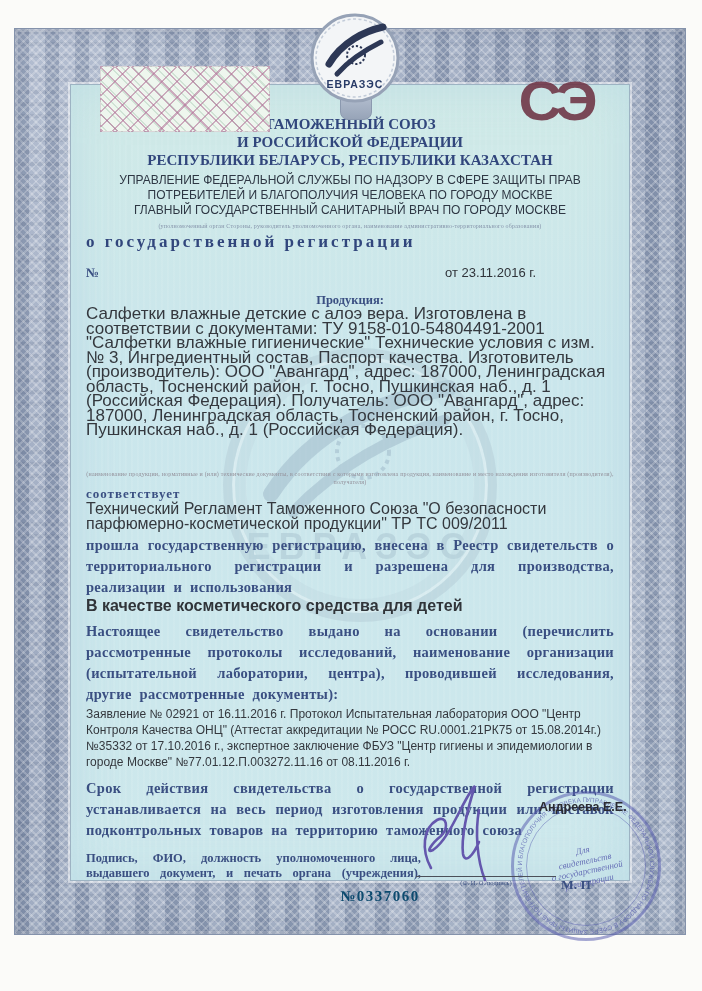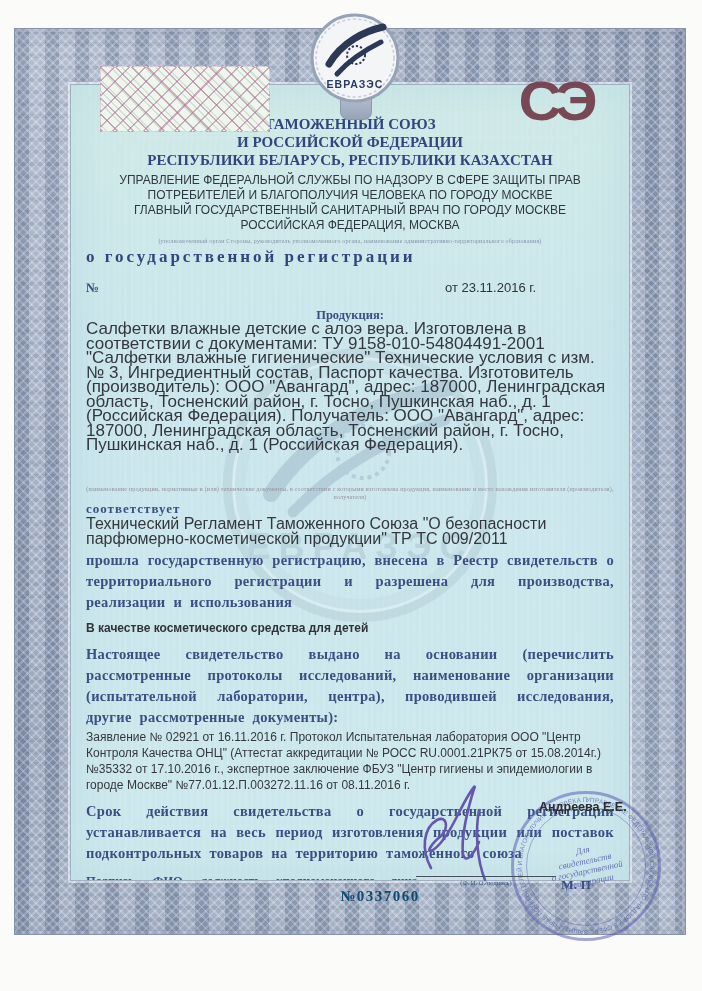--- a/index.html
+++ b/index.html
@@ -48,22 +48,22 @@
   .product-text{font-family:"Liberation Sans",sans-serif;font-size:17px;line-height:14.5px;
     color:#34383e;margin-top:1px;text-align:left;}
 
   .product-caption{font-size:6px;line-height:8px;color:#93909a;text-align:center;margin-top:32px;letter-spacing:.2px;}
   .conforms-label{font-size:13px;line-height:14px;font-weight:700;color:#3a4f82;letter-spacing:1px;margin-top:1px;}
   .regulation{font-family:"Liberation Sans",sans-serif;font-size:16px;line-height:15px;color:#34383e;margin-top:0;}
 
   .serif-para{font-size:14.5px;line-height:21px;font-weight:700;color:#3a4f82;
     text-align:justify;word-spacing:4px;letter-spacing:.3px;}
   .registered{margin-top:4px;}
-  .usage{font-family:"Liberation Sans",sans-serif;font-size:12px;line-height:15px;
-    font-weight:700;color:#303archive43e;color:#303439;margin-top:8px;}
+  .usage{font-family:"Liberation Sans",sans-serif;font-size:16px;line-height:15px;
+    font-weight:700;color:#303archive43e;color:#303439;margin-top:0;}
   .issued{margin-top:8px;}
   .basis-details{font-family:"Liberation Sans",sans-serif;font-size:12px;line-height:16px;color:#34383e;margin-top:1px;}
   .validity{margin-top:8px;}
   .sign-note{margin-top:10px;width:335px;font-size:12.5px;line-height:15.5px;font-weight:700;
     color:#3a4f82;text-align:justify;word-spacing:2px;}
 
   
   .medallion{position:absolute;left:309px;top:12px;width:92px;z-index:5;text-align:center;}
   .medallion .tail{position:absolute;left:31px;top:82px;width:30px;height:24px;
     background:linear-gradient(180deg,#b4bfd0,#97a4b8);border:1px solid #8b99af;border-radius:0 0 8px 8px;z-index:-1;}
@@ -128,21 +128,20 @@
     </div>
 
     <div class="content">
       <div class="union-line">ТАМОЖЕННЫЙ СОЮЗ</div>
       <div class="union-line">И РОССИЙСКОЙ ФЕДЕРАЦИИ</div>
       <div class="union-line">РЕСПУБЛИКИ БЕЛАРУСЬ, РЕСПУБЛИКИ КАЗАХСТАН</div>
 
       <div class="authority">
         <div>УПРАВЛЕНИЕ ФЕДЕРАЛЬНОЙ СЛУЖБЫ ПО НАДЗОРУ В СФЕРЕ ЗАЩИТЫ ПРАВ ПОТРЕБИТЕЛЕЙ И БЛАГОПОЛУЧИЯ ЧЕЛОВЕКА ПО ГОРОДУ МОСКВЕ</div>
         <div>ГЛАВНЫЙ ГОСУДАРСТВЕННЫЙ САНИТАРНЫЙ ВРАЧ ПО ГОРОДУ МОСКВЕ</div>
-        <div>РОССИЙСКАЯ ФЕДЕРАЦИЯ, МОСКВА</div>
       </div>
       <div class="tiny-caption">(уполномоченный орган Стороны, руководитель уполномоченного органа, наименование административно-территориального образования)</div>
 
       <div class="doc-subtitle">о государственной регистрации</div>
 
       <div class="number-row">
         <span class="no">№</span>
         <span class="date">от 23.11.2016 г.</span>
       </div>
 

